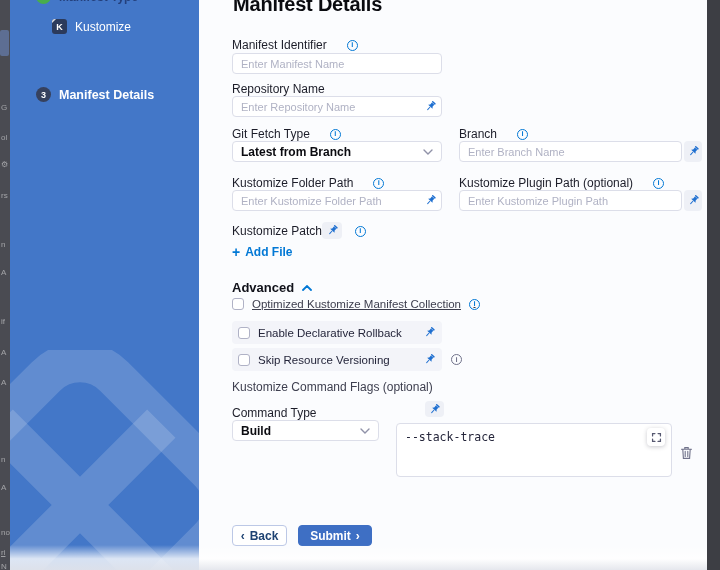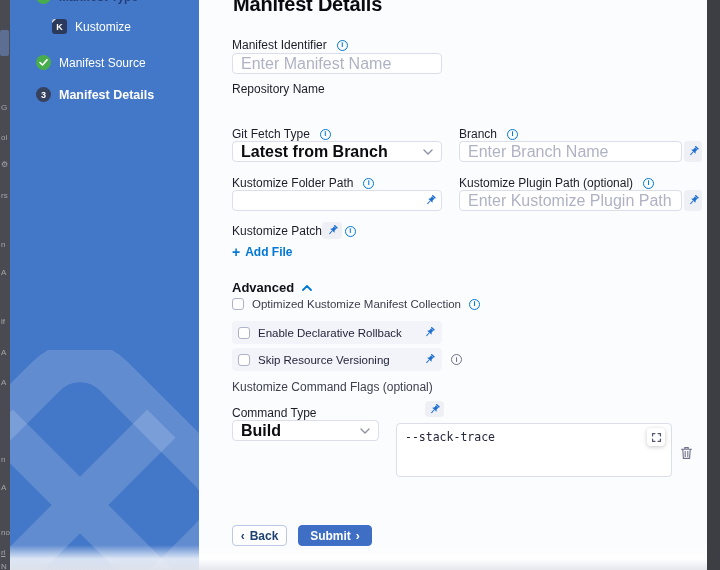--- a/index.html
+++ b/index.html
@@ -25,30 +25,30 @@
   .circle.green { background:#48ad4c; }
   .circle.dark { background:#36415e; color:#fff; font-size:9px; font-weight:700; }
   .ktile { width:15px; height:15px; border-radius:3px; background:#2b3a5c; color:#fff; font-size:9px; font-weight:700; display:flex; align-items:center; justify-content:center; position:relative; flex:none; }
   .ktile::before { content:""; position:absolute; left:0; top:0; border-left:4px solid rgba(255,255,255,.85); border-bottom:4px solid transparent; border-top-left-radius:3px; }
   .watermark { position:absolute; left:-85px; top:350px; }
 
   
   .main { position:absolute; left:199px; top:0; width:508px; height:570px; background:#fbfcfe; overflow:hidden; z-index:10; }
   .m-title { position:absolute; left:34px; top:-7px; font-size:20px; font-weight:700; color:#0a0b10; letter-spacing:-.2px; }
 
-  .fld-label { position:absolute; display:flex; align-items:center; gap:10px; font-size:12px; font-weight:500; color:#1c1d29; }
+  .fld-label { position:absolute; display:flex; align-items:center; gap:20px; font-size:12px; font-weight:500; color:#1c1d29; }
   .info-i { width:11px; height:11px; border:1px solid #0278d5; color:#0278d5; border-radius:50%; font-size:7.5px; font-weight:700; display:inline-flex; align-items:center; justify-content:center; line-height:1; flex:none; }
   .info-i.gray { border-color:#70728a; color:#70728a; }
 
   .tb { position:absolute; height:21px; background:#fff; border:1px solid #dcdee9; border-radius:4px; font-size:12px; color:#0b0b10; padding:0 8px; display:flex; align-items:center; }
-  .tb input { border:none; outline:none; width:100%; font-size:16px; font-family:"Liberation Sans",sans-serif; color:#0b0b10; background:transparent; }
+  .tb input { border:none; outline:none; width:100%; font-size:11px; font-family:"Liberation Sans",sans-serif; color:#0b0b10; background:transparent; }
   .tb input::placeholder { color:#b0b2c4; }
   .tb .pin-inside { position:absolute; right:4px; top:3px; }
 
-  .select { position:absolute; height:21px; background:#fff; border:1px solid #dcdee9; border-radius:4px; display:flex; align-items:center; justify-content:space-between; padding:0 8px; font-size:16px; font-weight:600; color:#0b0b10; cursor:pointer; }
+  .select { position:absolute; height:21px; background:#fff; border:1px solid #dcdee9; border-radius:4px; display:flex; align-items:center; justify-content:space-between; padding:0 8px; font-size:12px; font-weight:600; color:#0b0b10; cursor:pointer; }
 
   .pin-btn { position:absolute; width:18px; background:#eef0f6; border-radius:4px; display:flex; align-items:center; justify-content:center; cursor:pointer; }
   .pin-svg { width:13px; height:13px; display:block; }
 
   .link-row { position:absolute; display:flex; align-items:center; gap:5px; color:#0278d5; font-size:12px; font-weight:600; cursor:pointer; }
   .plus { font-size:14px; font-weight:600; line-height:1; }
 
   .adv-row { position:absolute; display:flex; align-items:center; gap:8px; font-size:13px; font-weight:700; color:#101119; cursor:pointer; }
 
   .chk { width:12px; height:12px; border:1.5px solid #b0b2c6; border-radius:3px; background:#fff; flex:none; cursor:pointer; }
@@ -98,28 +98,20 @@
     <div class="step-row cut">
       <span class="circle green">
         
       </span>
       <span>Manifest Type</span>
     </div>
     <div class="step-row kustomize">
       <span class="ktile">K</span>
       <span>Kustomize</span>
     </div>
-    <div class="step-row source">
-      <span class="circle green">
-        <svg width="9" height="7" viewBox="0 0 10 8">
-            <path d="M1 4l2.8 2.8L9 1" stroke="#fff" stroke-width="1.8" fill="none" stroke-linecap="round" stroke-linejoin="round"></path>
-          </svg>
-      </span>
-      <span>Manifest Source</span>
-    </div>
     <div class="step-row details">
       <span class="circle dark">3</span>
       <span>Manifest Details</span>
     </div>
     <svg class="watermark" width="310" height="310" viewBox="0 0 310 310">
       <g transform="rotate(45 155 155)" fill="none" stroke="rgba(255,255,255,0.16)">
         <rect x="40" y="40" width="230" height="230" rx="48" stroke-width="40"></rect>
         <path d="M40 155 H270 M155 40 V270" stroke-width="40"></path>
       </g>
     </svg>
@@ -132,20 +124,32 @@
       <span>Manifest Identifier</span>
       <span class="info-i">i</span>
     </div>
     <div class="tb" style="left:33px; top:53px; width:210px;">
       <input placeholder="Enter Manifest Name" style="">
     </div>
 
     <div class="fld-label" style="left:33px; top:82px;">
       <span>Repository Name</span>
     </div>
+    <div class="tb" style="left:33px; top:96px; width:210px;">
+      <input style="width: calc(100% - 14px);" placeholder="Enter Repository Name">
+      <span class="pin-inside">
+        <svg class="pin-svg" viewBox="0 0 16 16">
+            <g transform="rotate(42 8 8)" fill="#1e6fd0">
+              <rect x="5.2" y="1" width="5.6" height="1.8" rx=".9"></rect>
+              <path d="M6 3.2h4v3.1l1.6 2H4.4L6 6.3z"></path>
+              <rect x="7.4" y="8.6" width="1.2" height="5.2" rx=".6"></rect>
+            </g>
+          </svg>
+      </span>
+    </div>
 
     <div class="fld-label" style="left:33px; top:127px;">
       <span>Git Fetch Type</span>
       <span class="info-i">i</span>
     </div>
     <div class="select" style="left:33px; top:141px; width:210px;">
       <span>Latest from Branch</span>
       <svg width="10" height="6" viewBox="0 0 10 6">
           <path d="M1 1l4 4 4-4" stroke="#9092a8" stroke-width="1.4" fill="none" stroke-linecap="round"></path>
         </svg>
@@ -166,20 +170,21 @@
             <rect x="7.4" y="8.6" width="1.2" height="5.2" rx=".6"></rect>
           </g>
         </svg>
     </div>
 
     <div class="fld-label" style="left:33px; top:176px;">
       <span>Kustomize Folder Path</span>
       <span class="info-i">i</span>
     </div>
     <div class="tb" style="left:33px; top:190px; width:210px;">
+      <input style="width: calc(100% - 14px);" placeholder="Enter Kustomize Folder Path">
       <span class="pin-inside">
         <svg class="pin-svg" viewBox="0 0 16 16">
             <g transform="rotate(42 8 8)" fill="#1e6fd0">
               <rect x="5.2" y="1" width="5.6" height="1.8" rx=".9"></rect>
               <path d="M6 3.2h4v3.1l1.6 2H4.4L6 6.3z"></path>
               <rect x="7.4" y="8.6" width="1.2" height="5.2" rx=".6"></rect>
             </g>
           </svg>
       </span>
     </div>
@@ -219,21 +224,21 @@
       <span>Add File</span>
     </div>
 
     <div class="adv-row" style="left:33px; top:280px;">
       <span>Advanced</span>
       <svg width="10" height="6" viewBox="0 0 10 6">
           <path d="M1 5l4-4 4 4" stroke="#0278d5" stroke-width="1.8" fill="none" stroke-linecap="round"></path>
         </svg>
     </div>
 
-    <div class="chk-row" style="left:33px; top:298px;">
+    <div class="chk-row" style="left:33px; top:298px;text-decoration:underline;">
       <span class="chk"></span>
       <span>Optimized Kustomize Manifest Collection</span>
       <span class="info-i">i</span>
     </div>
 
     <div class="gray-box" style="left:33px; top:348px;">
       <span class="chk"></span>
       <span>Skip Resource Versioning</span>
       <span class="spacer"></span>
       <span class="pin-flat">

